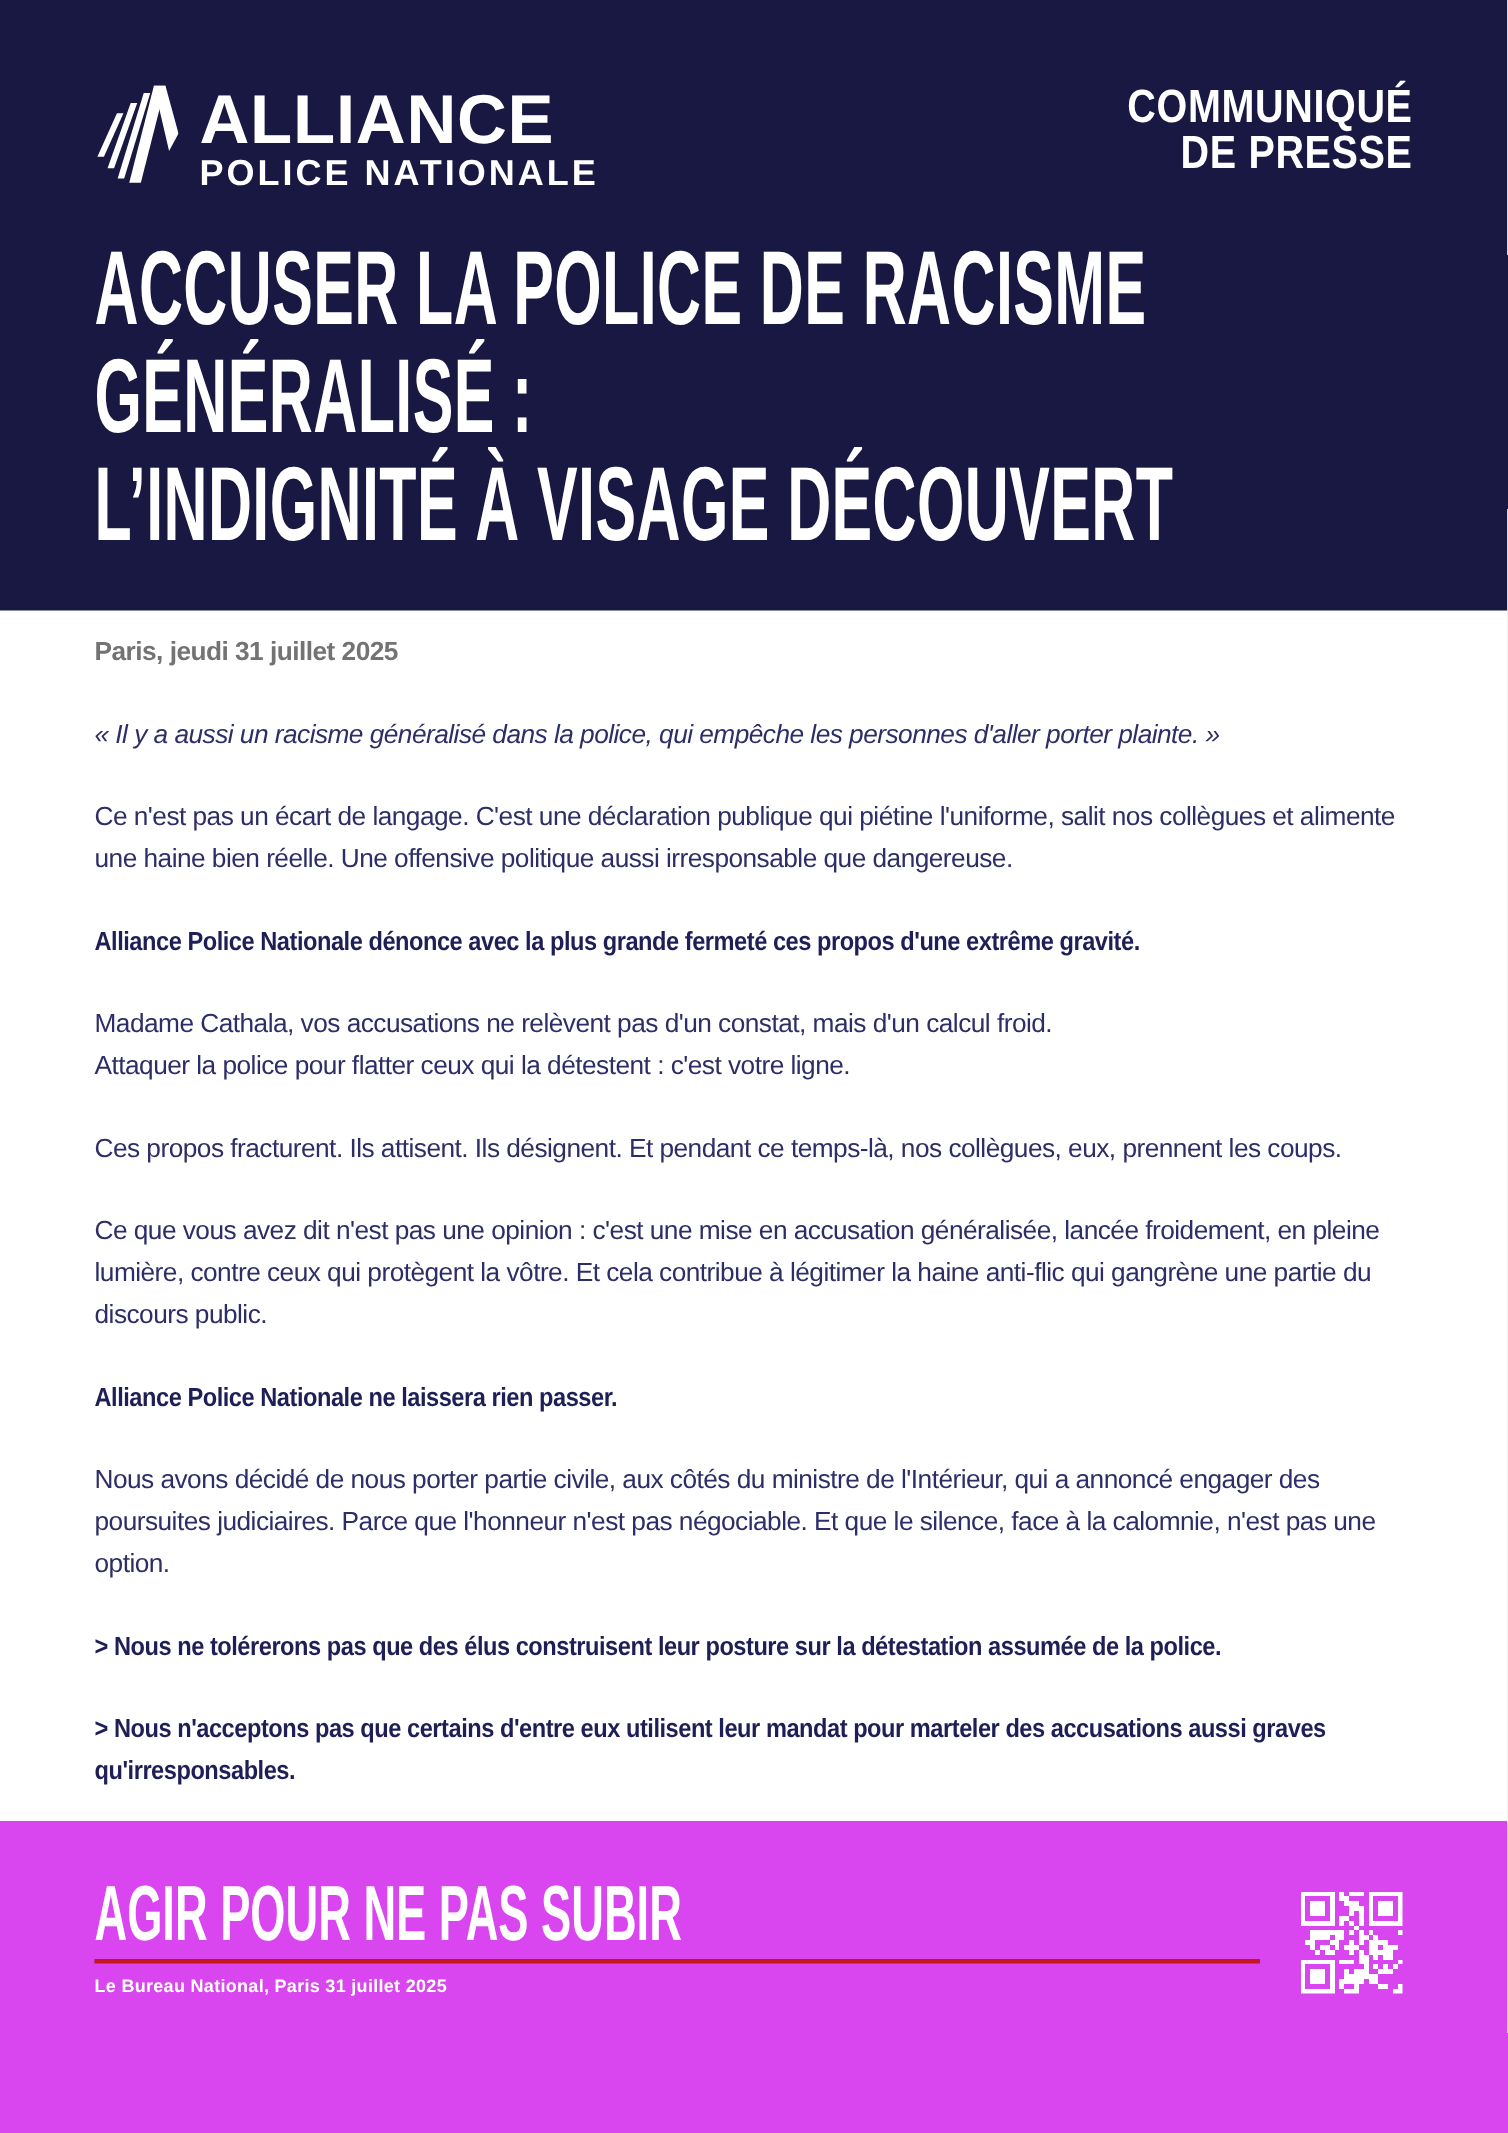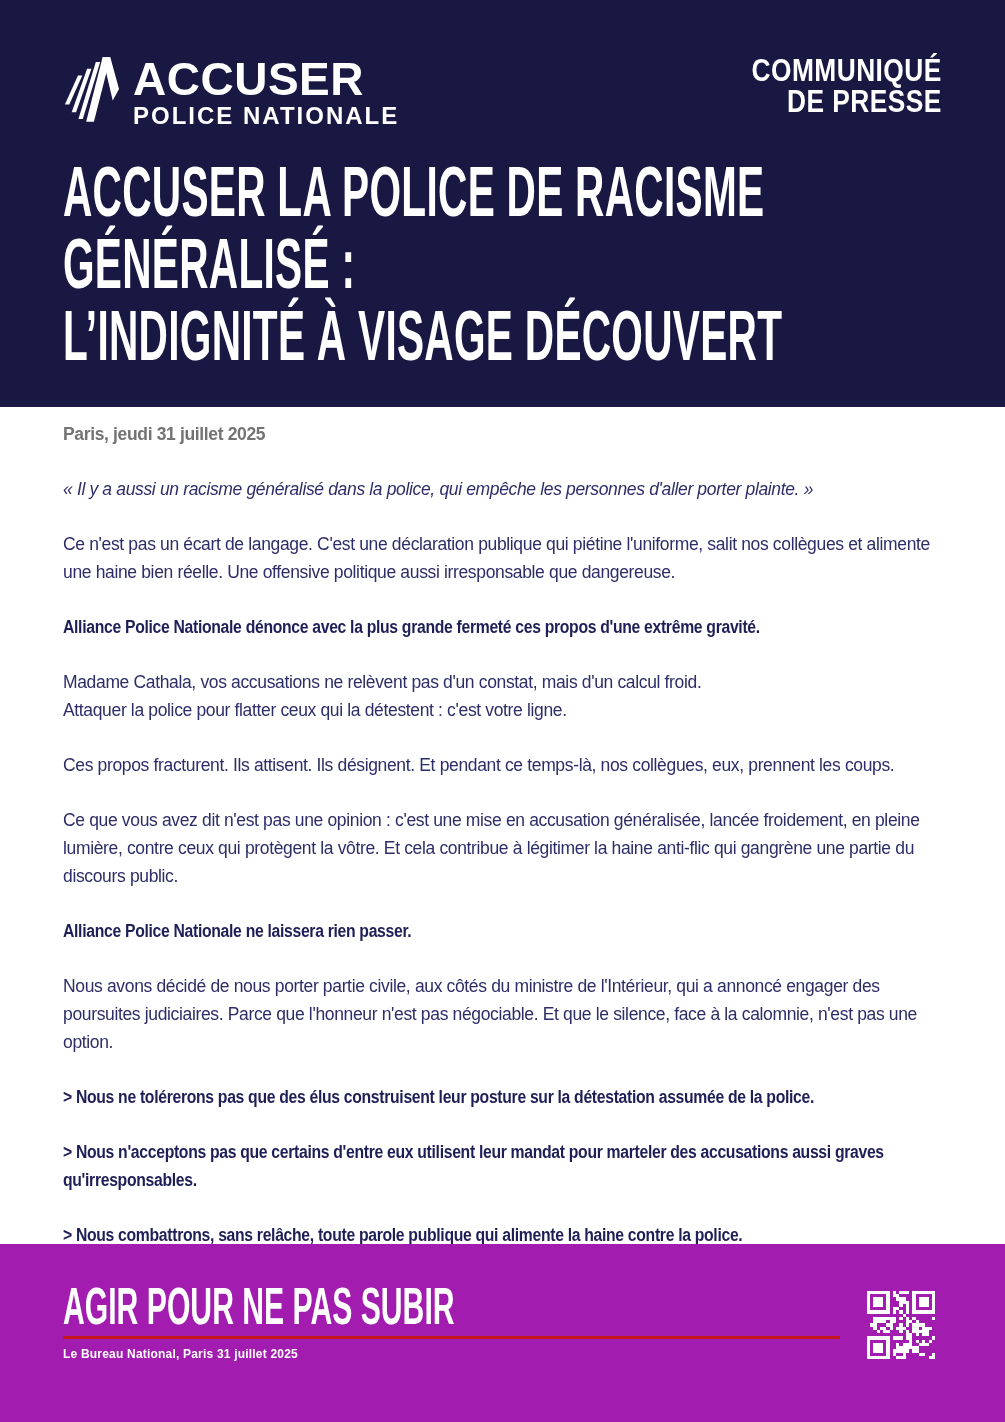--- a/index.html
+++ b/index.html
@@ -47,22 +47,22 @@
   .doc-body p { margin:0 0 27px 0; white-space:pre-line; }
   .dateline { font-weight:bold; color:#737373; }
   .quote { font-style:italic; }
   .b {
     font-weight:bold; color:#1f1f58;
     width:977px; transform:scaleX(0.9); transform-origin:left top;
   }
 
   
   .footer {
-    position:absolute; left:0; bottom:0; width:100%; height:178px;
-    background:#a21caf; color:#ffffff;
+    position:absolute; left:0; bottom:0; width:100%; height:208px;
+    background:#d946ef; color:#ffffff;
   }
   .slogan {
     position:absolute; left:63px; top:36px;
     font-size:52px; font-weight:bold; line-height:52px;
     transform:scaleX(0.58); transform-origin:left top; white-space:nowrap;
   }
   .red-rule {
     position:absolute; left:63px; top:92px; width:777px; height:3px;
     background:#c3161d;
   }
@@ -80,21 +80,21 @@
   <div class="hero">
     <div class="logo-row">
       <svg class="logo-mark" viewBox="0 0 58 68" xmlns="http://www.w3.org/2000/svg" aria-hidden="true">
         <polygon points="2,50 15.5,20 20,20 6.5,50" fill="#ffffff"></polygon>
         <polygon points="9,58 25,13 29.5,13 13.5,58" fill="#ffffff"></polygon>
         <polygon points="16,65 34,6 38.5,6 20.5,65" fill="#ffffff"></polygon>
         <polygon points="24,68 41,1 49,1 32,68" fill="#ffffff"></polygon>
         <polygon points="41,1 49,1 58,34 51.5,46" fill="#ffffff"></polygon>
       </svg>
       <div class="logo-text">
-        <div class="logo-brand">ACCUSER</div>
+        <div class="logo-brand">ALLIANCE</div>
         <div class="logo-sub">POLICE NATIONALE</div>
       </div>
     </div>
     <div class="kicker">
       <span>COMMUNIQUÉ</span><br>
       <span>DE PRESSE</span>
     </div>
     <h1 class="headline">
       <span>ACCUSER LA POLICE DE RACISME</span>
       <span>GÉNÉRALISÉ :</span>

